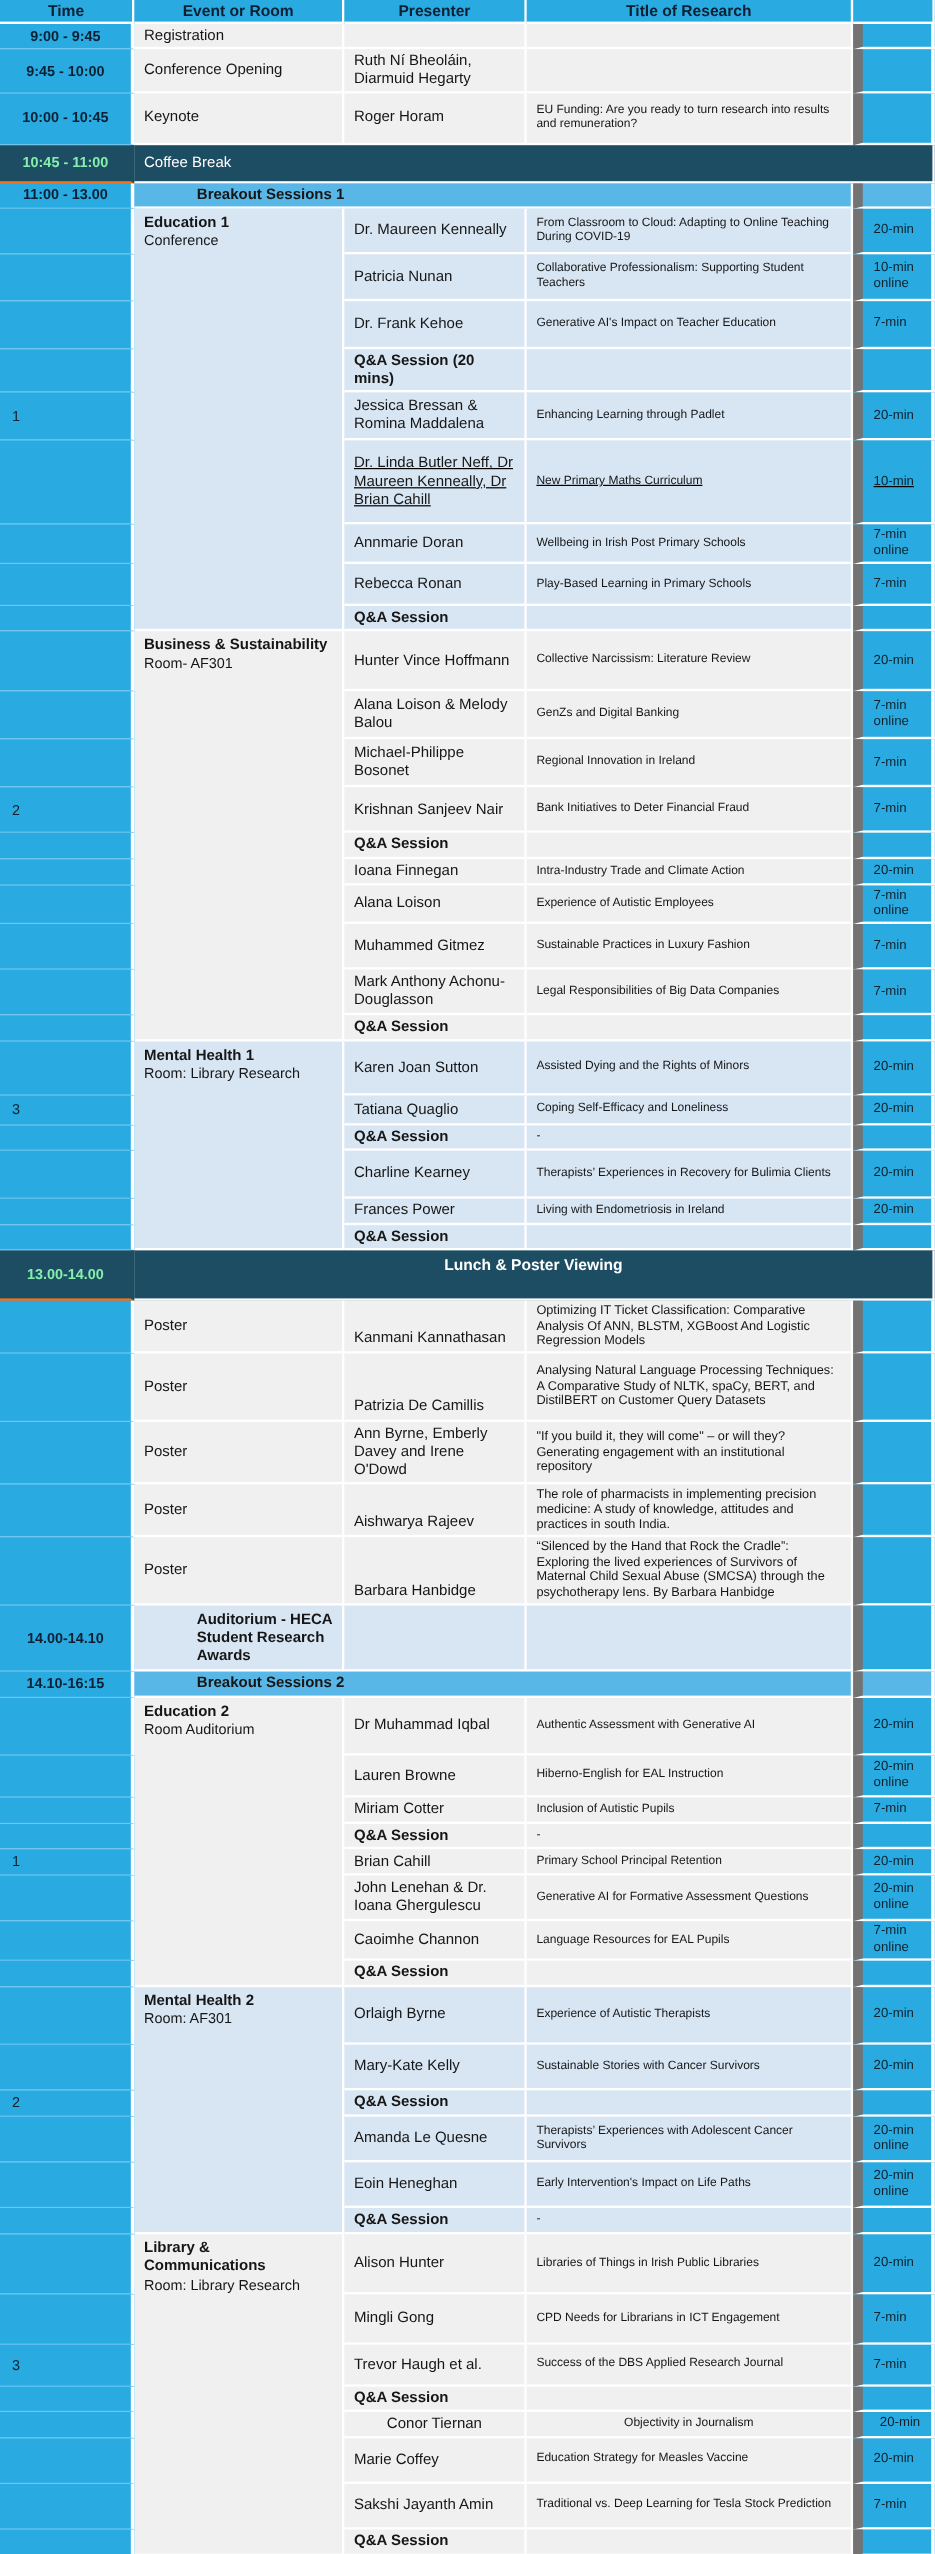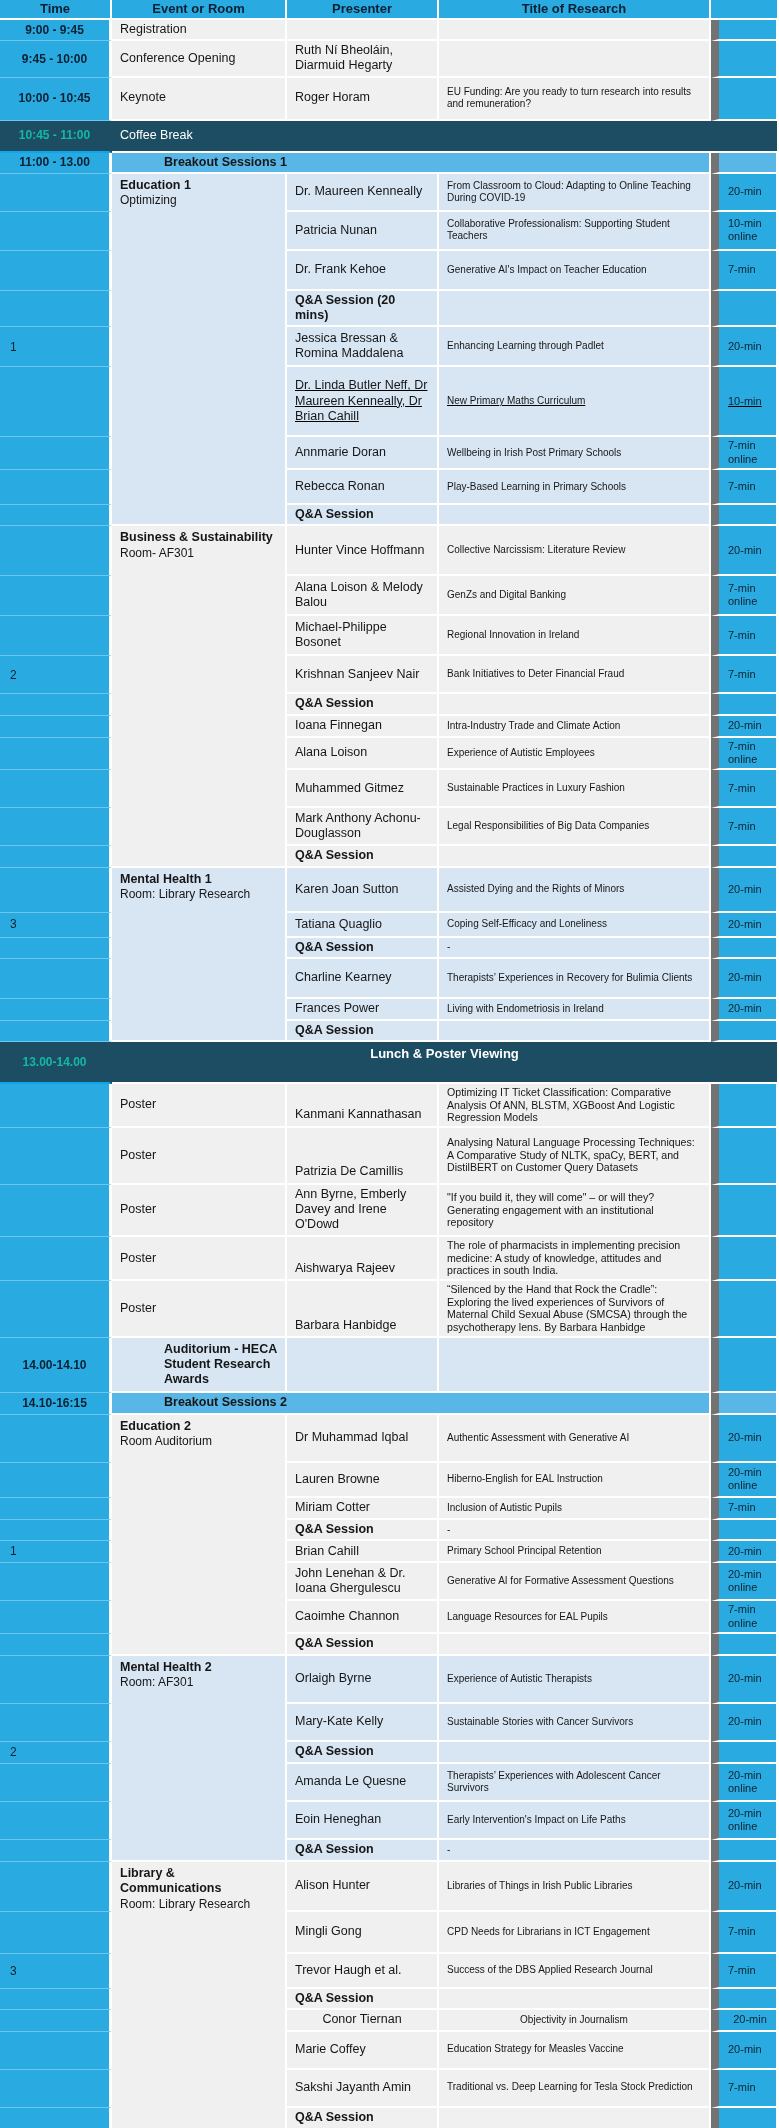--- a/index.html
+++ b/index.html
@@ -12,21 +12,21 @@
   
   .bg-cyan{background:#29abe2;}
   .bg-dark{background:#1d4d63;}
   .bg-blue{background:#58b7e6;}
   .bg-pale{background:#d8e6f4;}
   .bg-grey{background:#f0f0f0;}
   
   td.k-head{font-weight:bold;text-align:center;color:#0b2033;font-size:13px;padding:1px 2px;}
   td.k-time{font-weight:bold;text-align:center;color:#0b2033;padding:2px 3px;border-bottom:1px solid #6ec6ef;border-right:3px solid #fff;}
   td.k-time.num{font-weight:400;text-align:left;padding-left:10px;color:#12222e;}
-  td.k-time.ondark{border-right-color:#1d4d63;border-bottom:2px solid #0ea5e9;color:#14b8a6;}
+  td.k-time.ondark{border-right-color:#1d4d63;border-bottom:2px solid #f97316;color:#86efac;}
   td.k-sec{vertical-align:top;padding-top:4px;}
   td.k-sec .ln1{font-weight:bold;font-size:12.5px;}
   td.k-sec .ln2{font-size:12px;}
   td.k-event .ln1{font-size:12.5px;}
   td.k-event.bold .ln1{font-weight:bold;padding-left:44px;}
   td.k-pres{font-size:12.5px;}
   td.k-pres.bold{font-weight:bold;}
   td.k-title{font-size:10px;}
   td.k-title.small{font-size:10.6px;line-height:1.18;}
   td.k-dur{font-size:11px;padding:2px 4px 2px 9px;border-left:8px solid #737373;border-right:3px solid #fff;color:#10222e;}
@@ -134,21 +134,21 @@
         <td class="k-dur bg-blue">
           <div class="ln1 pre"></div>
         </td>
       </tr>
       <tr style="height: 38px;">
         <td class="k-time bg-cyan">
           <div class="ln1 pre"></div>
         </td>
         <td rowspan="9" class="k-sec bg-pale">
           <div class="ln1 pre">Education 1</div>
-          <div class="ln2 pre">Optimizing</div>
+          <div class="ln2 pre">Conference</div>
         </td>
         <td class="k-pres bg-pale">
           <div class="ln1 pre">Dr. Maureen Kenneally</div>
         </td>
         <td class="k-title bg-pale">
           <div class="ln1 pre">From Classroom to Cloud: Adapting to Online Teaching During COVID-19</div>
         </td>
         <td class="k-dur bg-cyan">
           <div class="ln1 pre">20-min</div>
         </td>

